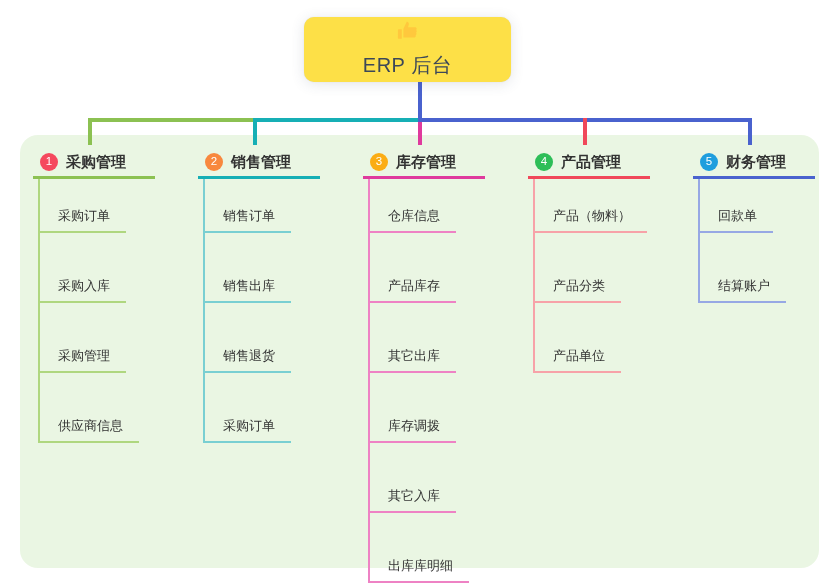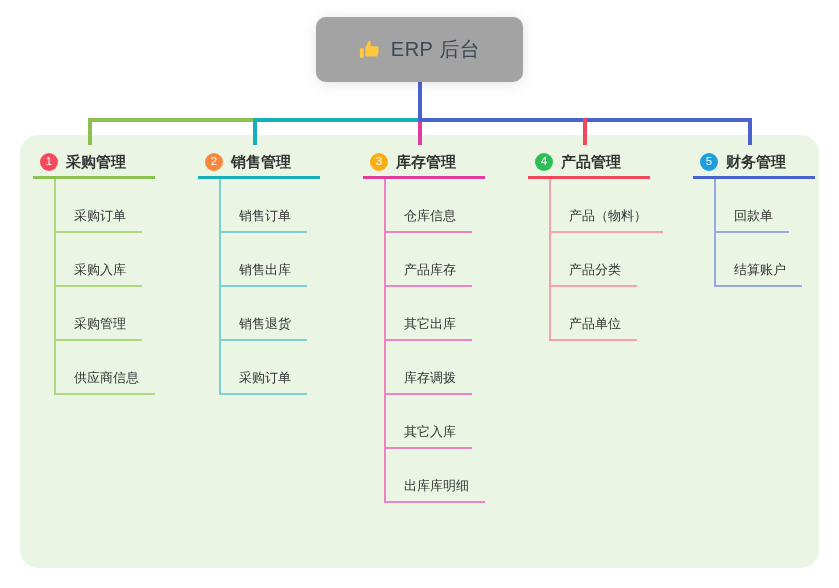--- a/index.html
+++ b/index.html
@@ -1,25 +1,25 @@
 <!DOCTYPE html>
 <html><head>
 <meta charset="utf-8">
 <style>
   html,body{margin:0;padding:0;background:#ffffff;}
   body{font-family:"Liberation Sans","DejaVu Sans",sans-serif;-webkit-font-smoothing:antialiased;}
   .canvas{position:relative;width:839px;height:588px;background:#ffffff;overflow:hidden;}
 
   
   .root-node{
-    position:absolute;left:316px;top:17px;width:207px;height:65px;
-    background:#a3a3a3;border-radius:10px;
+    position:absolute;left:304px;top:17px;width:207px;height:65px;
+    background:#fde047;border-radius:10px;
     box-shadow:0 2px 14px rgba(60,72,100,.14), 0 0 1px rgba(60,72,100,.18);
     display:flex;align-items:center;justify-content:center;gap:10px;
-    font-size:20px;color:#3c4858;letter-spacing:.5px;
+    font-size:20px;color:#3c4858;letter-spacing:.5px;flex-direction:column;
   }
   .root-node .thumb{display:flex;align-items:center;}
 
   
   .panel{
     position:absolute;left:20px;top:135px;width:799px;height:433px;
     background:#eaf6e3;border-radius:18px;
   }
 
   
@@ -32,22 +32,22 @@
     display:flex;align-items:center;gap:8px;padding-left:7px;
     border-bottom:3px solid var(--line);
   }
   .badge{
     flex:0 0 auto;width:18px;height:18px;border-radius:50%;
     background:var(--badge);color:#ffffff;font-size:11.5px;line-height:1;
     display:flex;align-items:center;justify-content:center;
   }
   .branch-label{font-size:15px;color:#333333;white-space:nowrap;font-weight:bold;}
   .children{
-    margin-left:21px;border-left:2px solid var(--light);
-    display:flex;flex-direction:column;align-items:flex-start;
+    margin-left:5px;border-left:2px solid var(--light);
+    display:flex;flex-direction:column;align-items:flex-start;gap:16px;
   }
   .child{
     box-sizing:border-box;height:54px;
     display:flex;align-items:flex-end;
     padding:0 16px 6px 18px;
     border-bottom:2px solid var(--light);
     font-size:13px;color:#333333;white-space:nowrap;
   }
 </style>
 </head>

